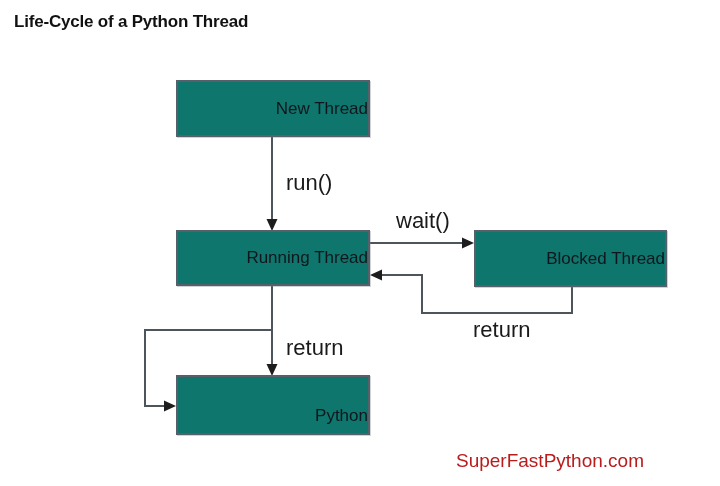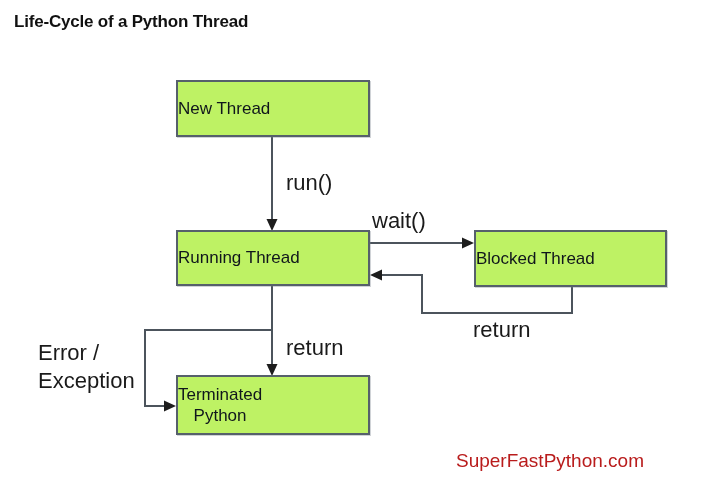--- a/index.html
+++ b/index.html
@@ -25,43 +25,43 @@
     top: 12px;
     font-size: 17px;
     font-weight: bold;
     letter-spacing: -0.2px;
     color: #111111;
     white-space: nowrap;
   }
   .node {
     position: absolute;
     box-sizing: border-box;
-    background: #bef264;
+    background: #0f766e;
     border: 2px solid #56606b;
     display: flex;
     align-items: center;
-    justify-content: flex-start;
+    justify-content: flex-end;
     text-align: center;
     font-size: 17px;
     color: #10161c;
     line-height: 1.25;
     box-shadow: 1px 1px 0 rgba(120,130,140,0.35);
   }
   #node-new-thread   { left: 176px; top: 80px;  width: 194px; height: 57px; }
   #node-running      { left: 176px; top: 230px; width: 194px; height: 56px; }
   #node-blocked      { left: 474px; top: 230px; width: 193px; height: 57px; }
   #node-terminated   { left: 176px; top: 375px; width: 194px; height: 60px; }
   .edge-label {
     position: absolute;
     font-size: 22px;
     color: #1a1a1a;
     white-space: nowrap;
   }
   #label-run        { left: 286px; top: 170px; }
-  #label-wait       { left: 372px; top: 208px; }
+  #label-wait       { left: 396px; top: 208px; }
   #label-return-blk { left: 473px; top: 317px; }
   #label-return-trm { left: 286px; top: 335px; }
   #label-error      { left: 38px;  top: 339px; line-height: 1.28; }
   #watermark {
     position: absolute;
     left: 456px;
     top: 450px;
     font-size: 19px;
     color: #b91c1c;
     white-space: nowrap;
@@ -123,33 +123,29 @@
   <div class="node" id="node-blocked">
     <span>Blocked Thread</span>
   </div>
 
   <div class="node" id="node-running">
     <span>Running Thread</span>
   </div>
 
   <div class="node" id="node-terminated">
     <span>
-      <span>Terminated</span><br>
+      <br>
       <span>Python</span>
     </span>
   </div>
 
   <div class="edge-label" id="label-run">run()</div>
 
   <div class="edge-label" id="label-wait">wait()</div>
 
   <div class="edge-label" id="label-return-blk">return</div>
 
   <div class="edge-label" id="label-return-trm">return</div>
 
-  <div class="edge-label" id="label-error">
-    <span>Error /</span><br>
-    <span>Exception</span>
-  </div>
 
   <div id="watermark">SuperFastPython.com</div>
 
 </div>
 
 </body></html>

